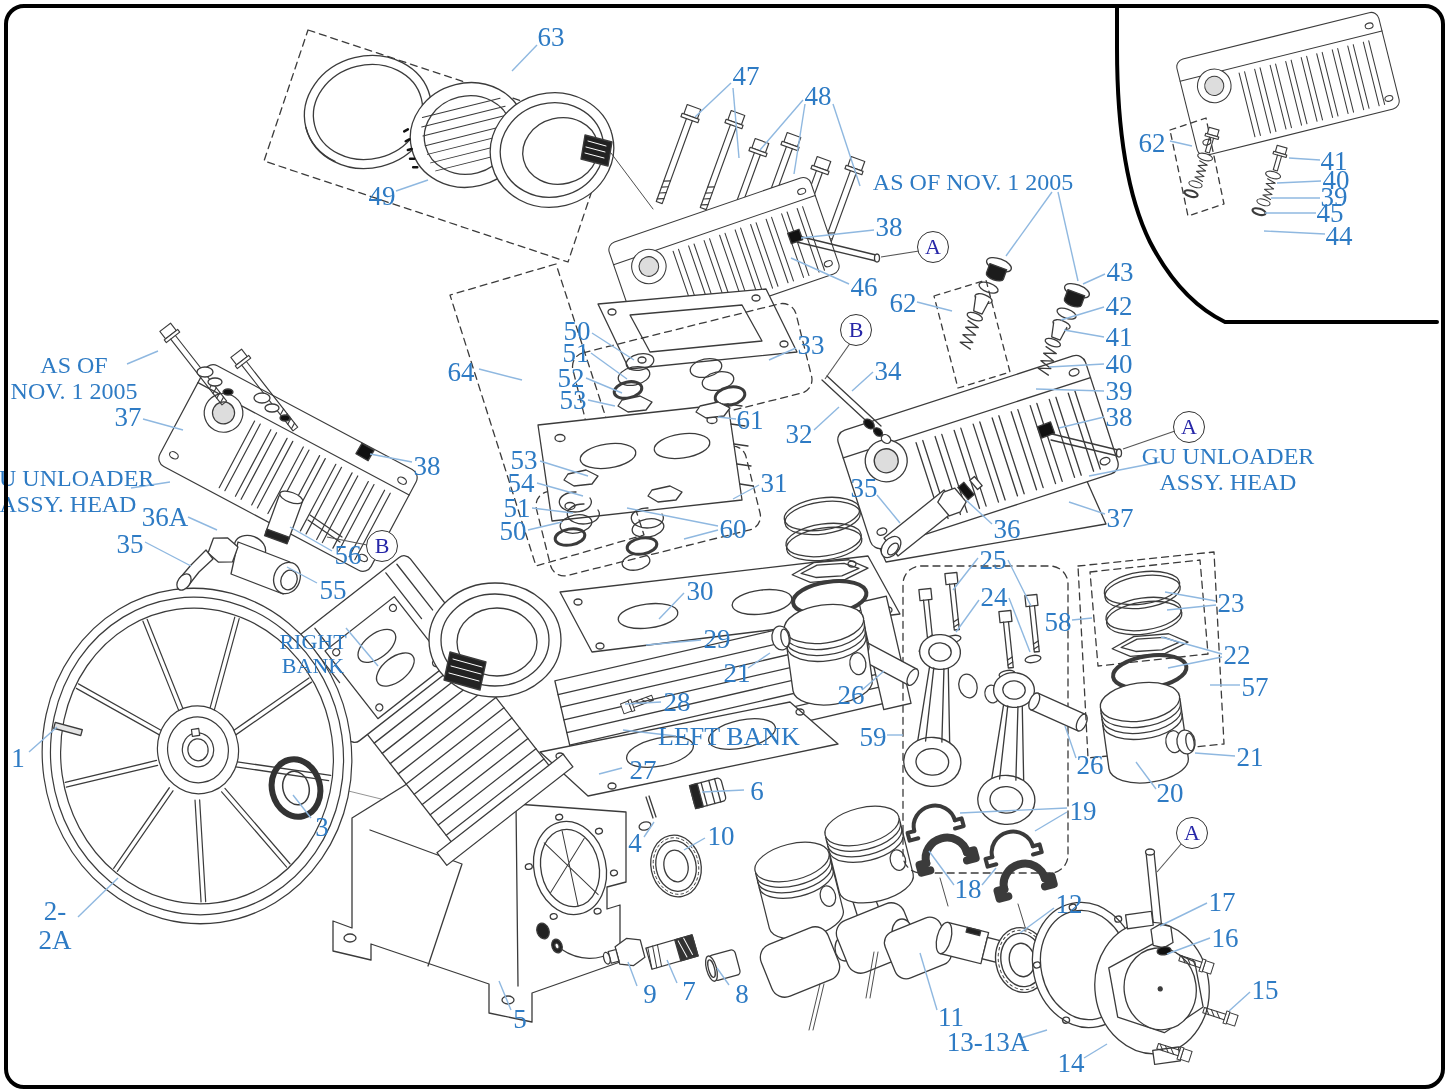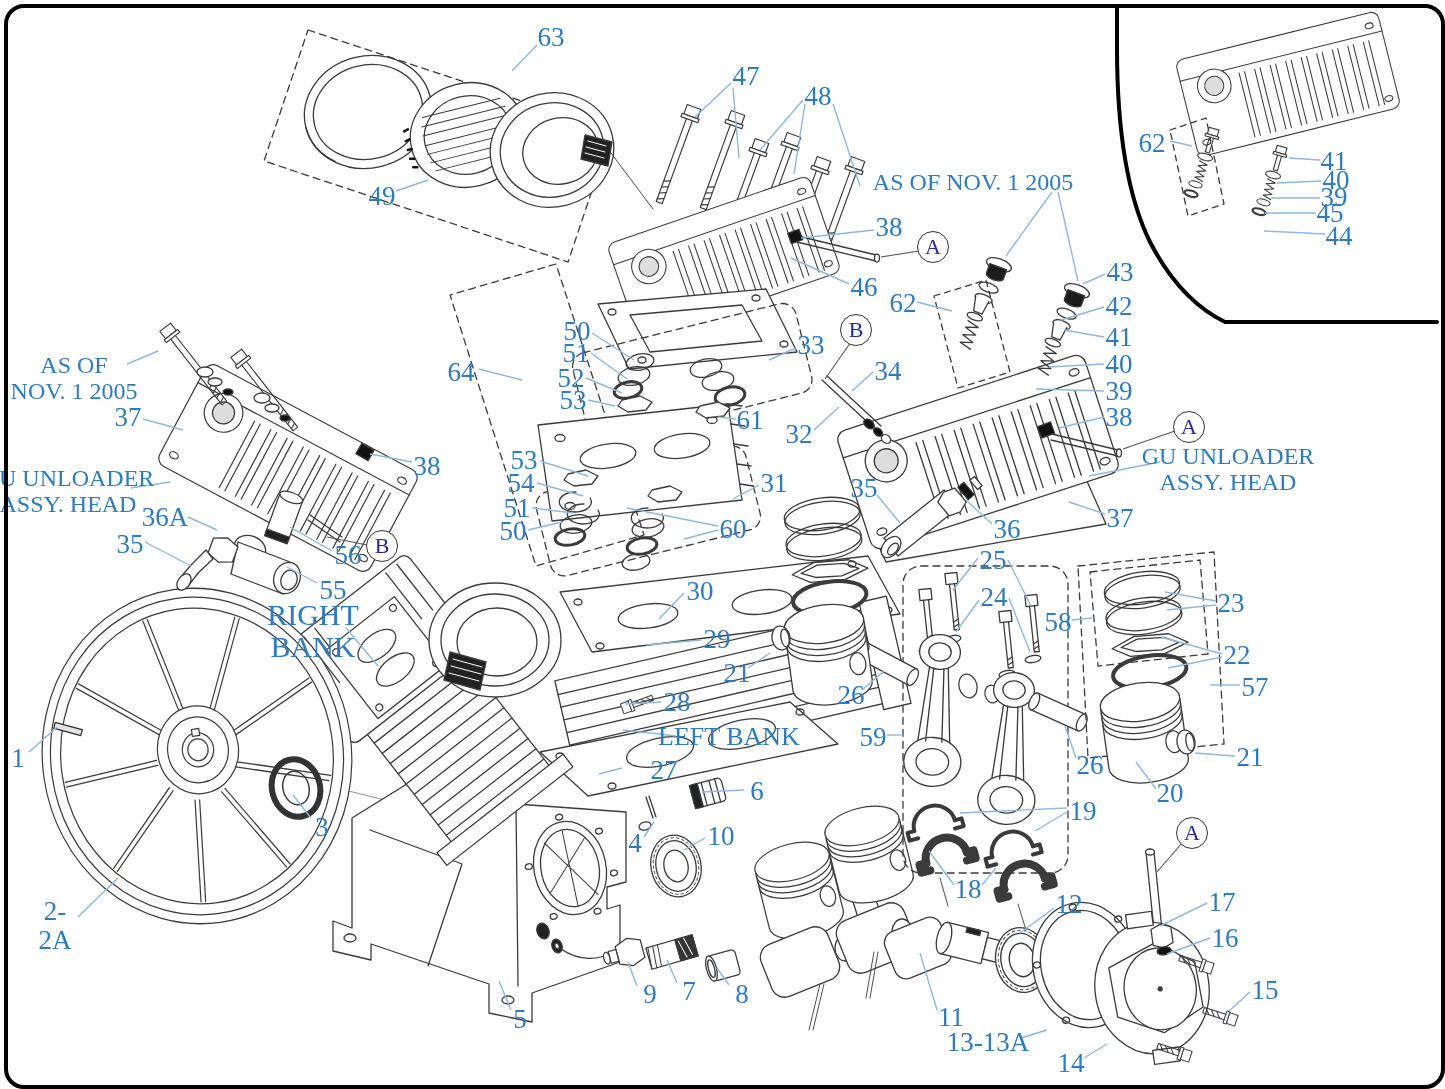--- a/index.html
+++ b/index.html
@@ -633,21 +633,21 @@
       <div class="callout" style="left: 750px; top: 420px;">61</div>
       <div class="callout" style="left: 524px; top: 460px;">53</div>
       <div class="callout" style="left: 521px; top: 483px;">54</div>
       <div class="callout" style="left: 517px; top: 508px;">51</div>
       <div class="callout" style="left: 513px; top: 531px;">50</div>
       <div class="callout" style="left: 733px; top: 529px;">60</div>
       <div class="callout" style="left: 774px; top: 483px;">31</div>
       <div class="callout" style="left: 700px; top: 591px;">30</div>
       <div class="callout" style="left: 717px; top: 639px;">29</div>
       <div class="callout" style="left: 677px; top: 702px;">28</div>
-      <div class="callout" style="left: 664px; top: 770px;">27</div>
+      <div class="callout" style="left: 643px; top: 770px;">27</div>
       <div class="callout" style="left: 757px; top: 791px;">6</div>
       <div class="callout" style="left: 635px; top: 843px;">4</div>
       <div class="callout" style="left: 721px; top: 836px;">10</div>
       <div class="callout" style="left: 650px; top: 994px;">9</div>
       <div class="callout" style="left: 689px; top: 991px;">7</div>
       <div class="callout" style="left: 742px; top: 994px;">8</div>
       <div class="callout" style="left: 520px; top: 1019px;">5</div>
       <div class="callout" style="left: 951px; top: 1017px;">11</div>
       <div class="callout" style="left: 1069px; top: 904px;">12</div>
       <div class="callout" style="left: 988px; top: 1042px;">13-13A</div>
@@ -683,21 +683,21 @@
         <div>GU UNLOADER</div>
         <div>ASSY. HEAD</div>
       </div>
       <div class="note" style="left: 973px; top: 183px; font-size: 24px;">
         <div>AS OF NOV. 1 2005</div>
       </div>
       <div class="note" style="left: 1228px; top: 470px; font-size: 24px;">
         <div>GU UNLOADER</div>
         <div>ASSY. HEAD</div>
       </div>
-      <div class="note" style="left: 313px; top: 631px; font-size: 30px;">
+      <div class="note" style="left: 313px; top: 654px; font-size: 22px;">
         <div>RIGHT</div>
         <div>BANK</div>
       </div>
       <div class="note" style="left: 729px; top: 737px; font-size: 26px;">
         <div>LEFT BANK</div>
       </div>
       <div class="note" style="left: 55px; top: 926px; font-size: 27px;">
         <div>2-</div>
         <div>2A</div>
       </div>

